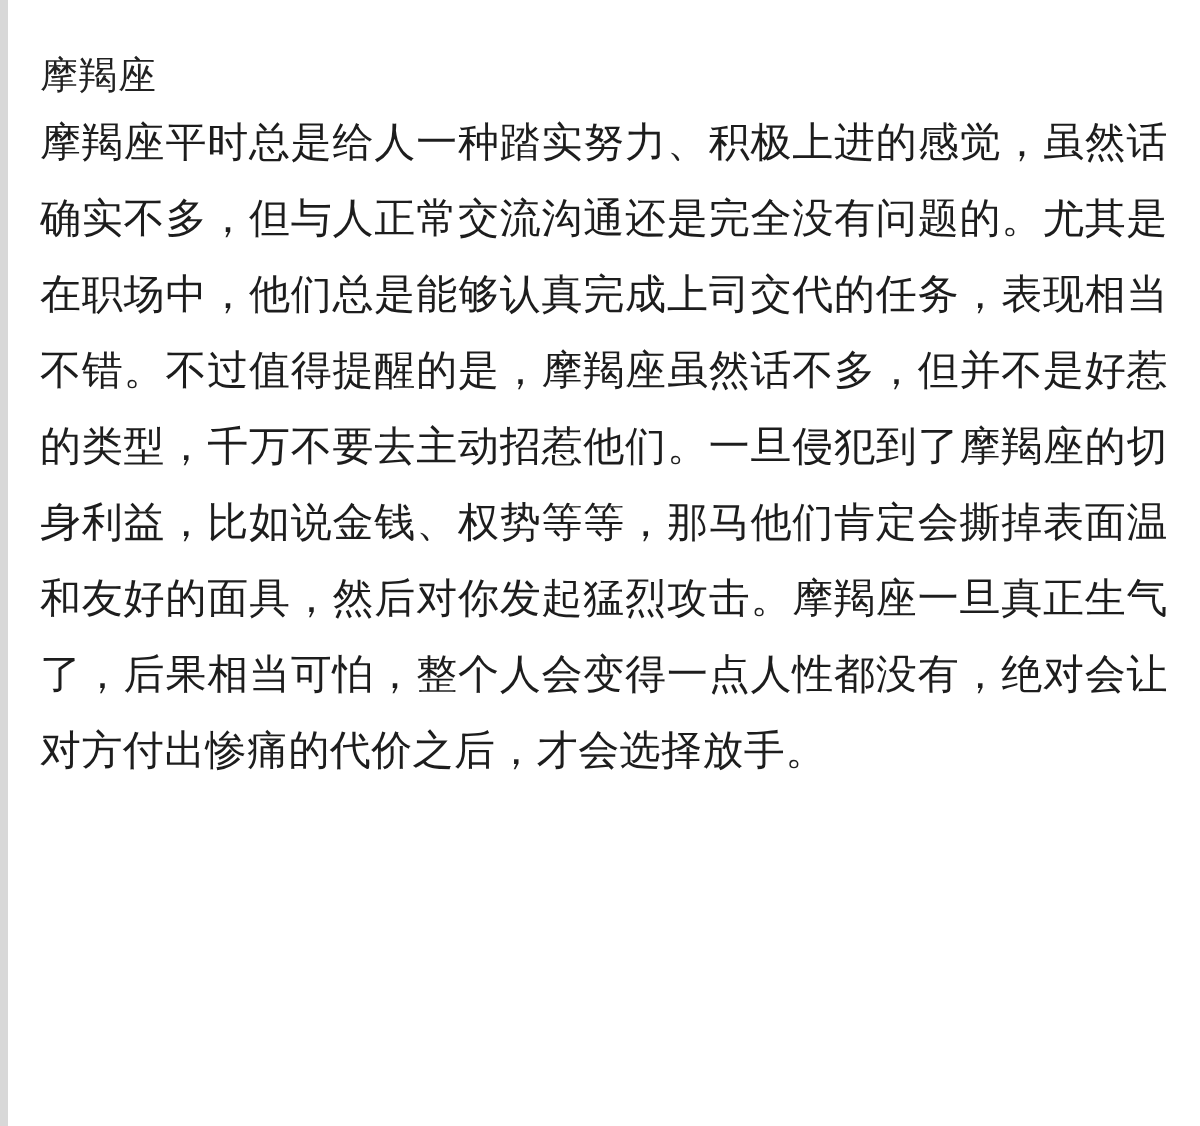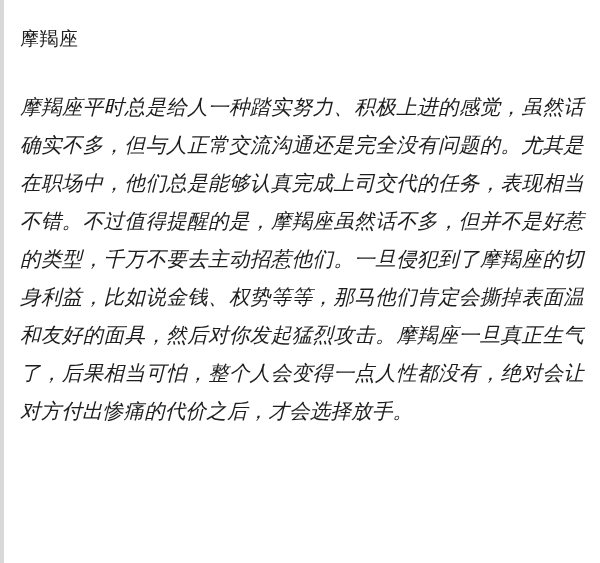--- a/index.html
+++ b/index.html
@@ -35,30 +35,28 @@
     right: 16px;
   }
   .title {
     font-size: 19px;
     line-height: 28px;
     color: #222222;
     margin-top: 24px;
     letter-spacing: 0.5px;
   }
   .body-text {
-    margin-top: 36px;
     font-size: 20.5px;
     line-height: 38px;
     color: #1d1d1d;
     text-align: justify;
     text-justify: inter-ideograph;
     letter-spacing: 0.2px;
     white-space: pre-wrap;
     word-break: break-all;
-    font-style: italic;
   }
 </style>
 </head>
 <body>
 
 <div class="page">
   <div class="left-rule"></div>
   <div class="content">
     <div class="title">摩羯座</div>
     <div class="body-text">摩羯座平时总是给人一种踏实努力、积极上进的感觉，虽然话确实不多，但与人正常交流沟通还是完全没有问题的。尤其是在职场中，他们总是能够认真完成上司交代的任务，表现相当不错。不过值得提醒的是，摩羯座虽然话不多，但并不是好惹的类型，千万不要去主动招惹他们。一旦侵犯到了摩羯座的切身利益，比如说金钱、权势等等，那马他们肯定会撕掉表面温和友好的面具，然后对你发起猛烈攻击。摩羯座一旦真正生气了，后果相当可怕，整个人会变得一点人性都没有，绝对会让对方付出惨痛的代价之后，才会选择放手。</div>

